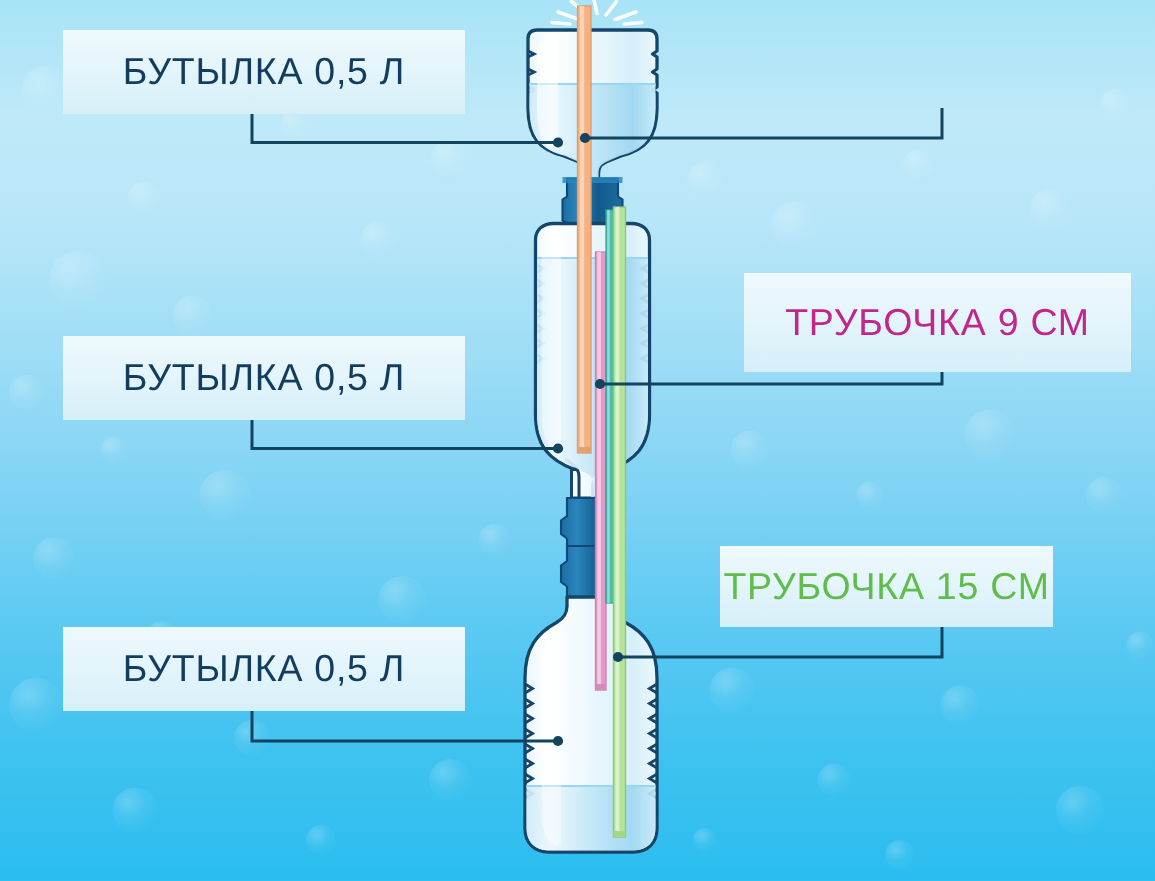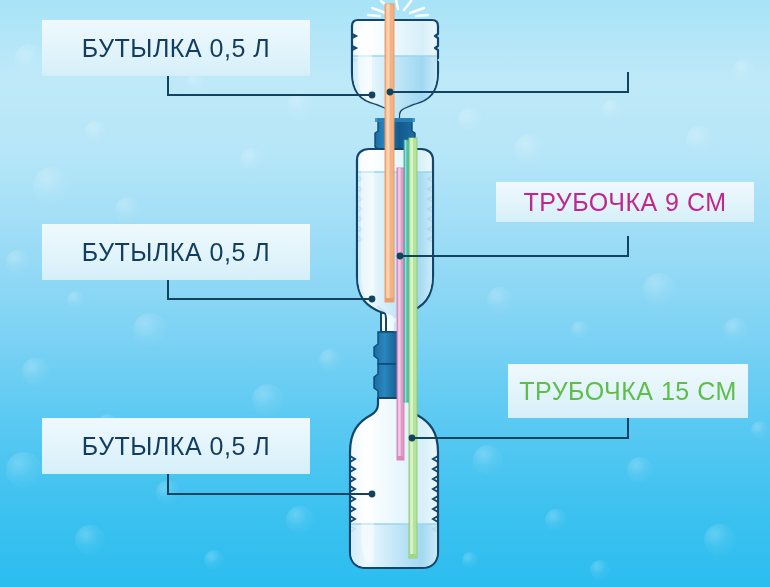--- a/index.html
+++ b/index.html
@@ -362,21 +362,21 @@
 
   <div class="label lbl-bottle" style="left:42px;top:224px;width:268px;height:56px;">
     <span>БУТЫЛКА 0,5 Л</span>
   </div>
 
   <div class="label lbl-bottle" style="left:42px;top:418px;width:268px;height:56px;">
     <span>БУТЫЛКА 0,5 Л</span>
   </div>
 
 
-  <div class="label lbl-straw-9" style="left:496px;top:182px;width:258px;height:40px;">
+  <div class="label lbl-straw-9" style="left:496px;top:182px;width:258px;height:66px;">
     <span>ТРУБОЧКА  9 СМ</span>
   </div>
 
-  <div class="label lbl-straw-15" style="left:508px;top:364px;width:240px;height:54px;">
+  <div class="label lbl-straw-15" style="left:480px;top:364px;width:222px;height:54px;">
     <span>ТРУБОЧКА  15 СМ</span>
   </div>
 
 </div>
 
 </body></html>

